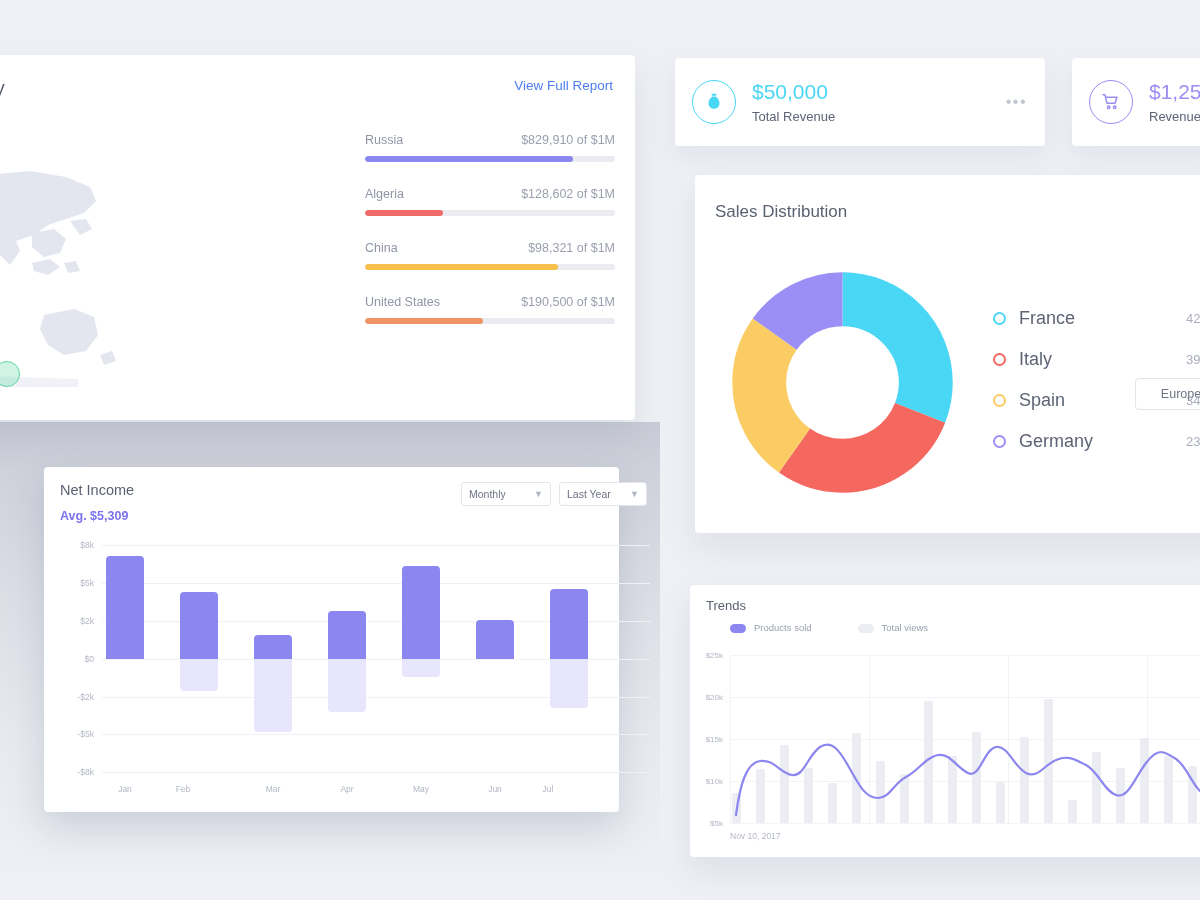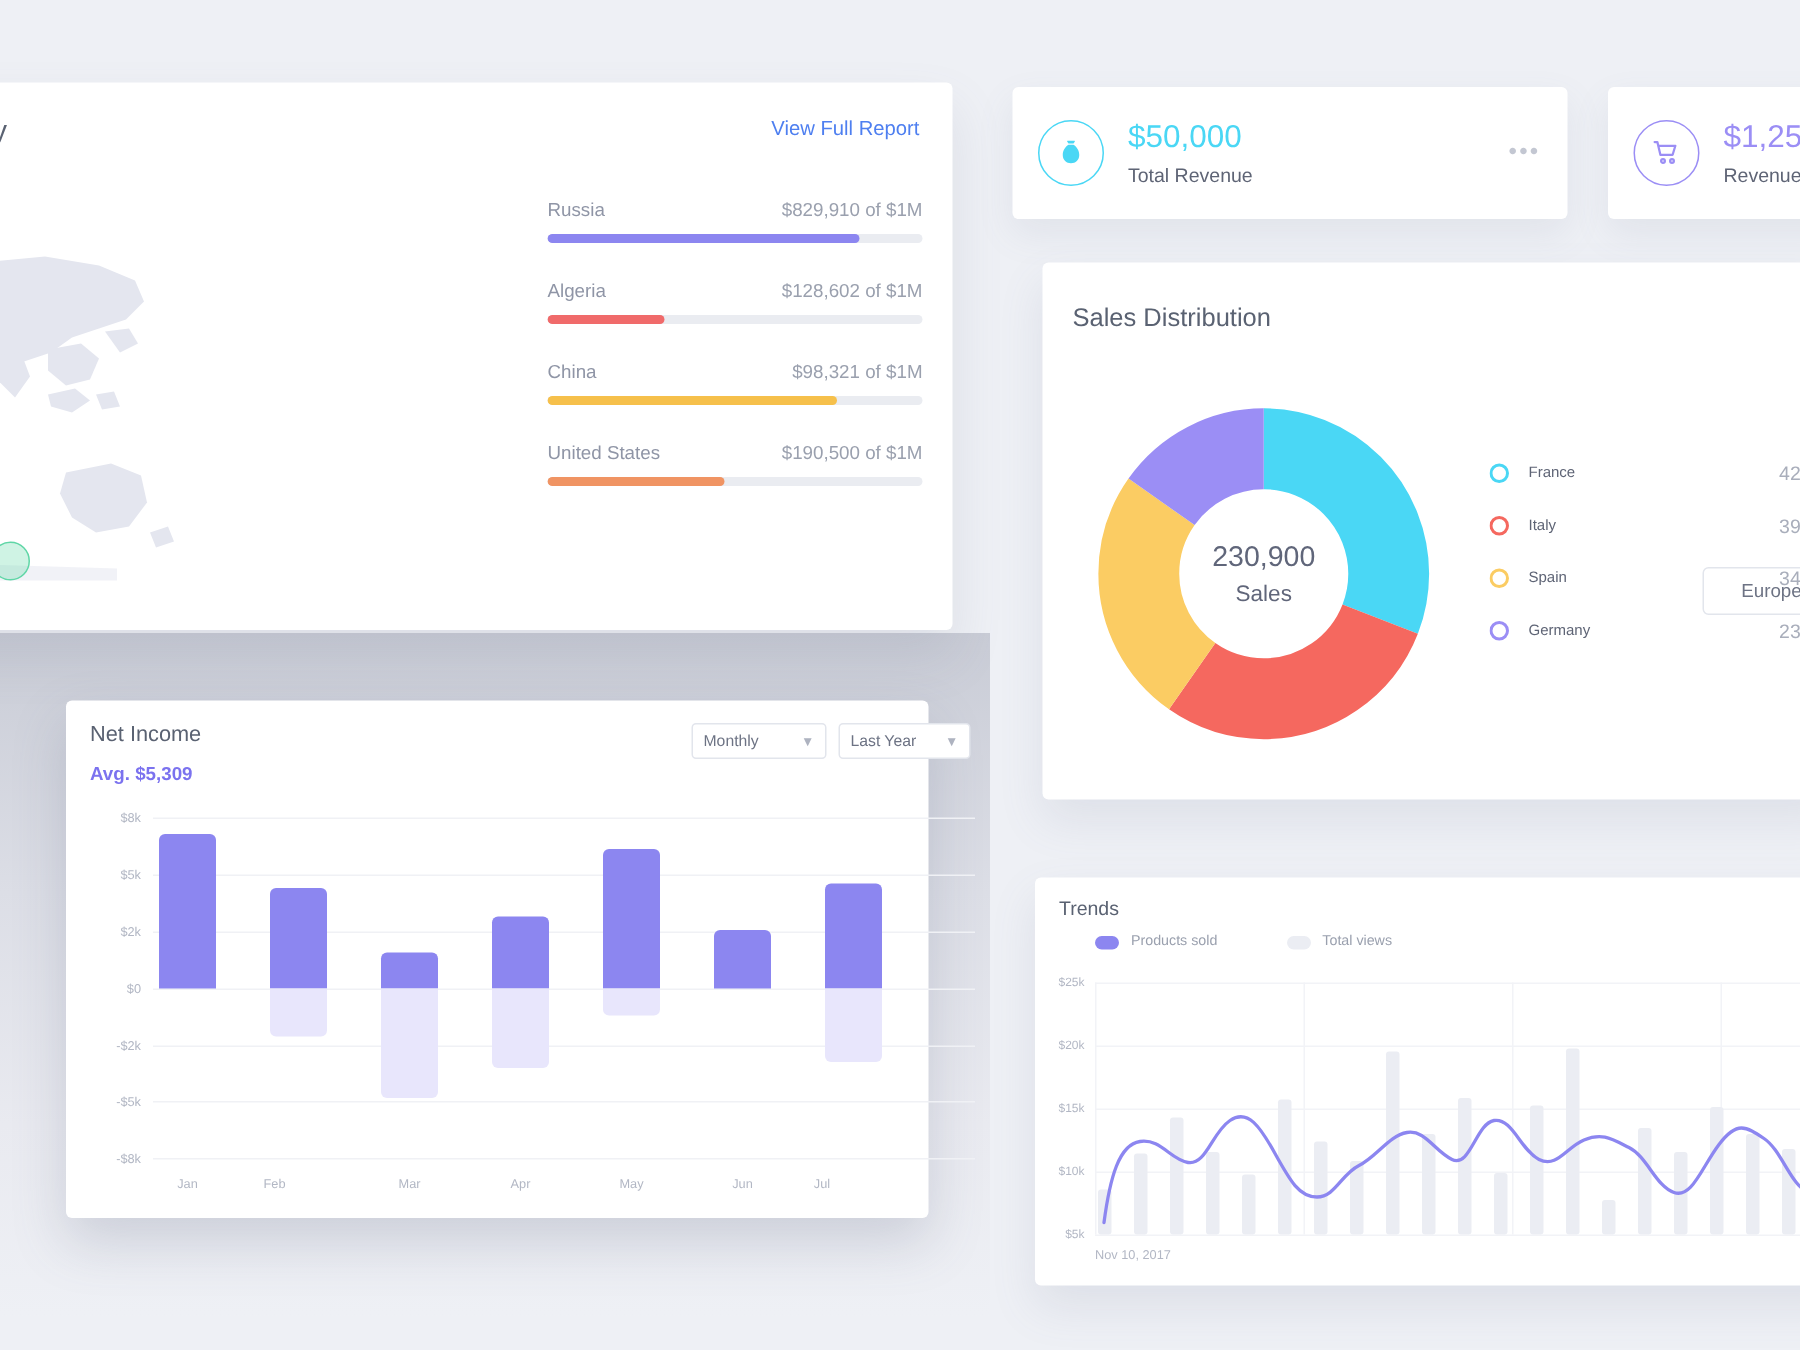--- a/index.html
+++ b/index.html
@@ -124,21 +124,21 @@
     position: absolute; left: 298px; top: 133px; width: 222px;
   }
   .lg-row {
     display: flex; align-items: center; margin-bottom: 20px;
     overflow: hidden; white-space: nowrap;
   }
   .lg-ring {
     width: 13px; height: 13px; border-radius: 50%;
     border: 2.4px solid currentColor; flex: 0 0 auto; margin-right: 13px;
   }
-  .lg-name { font-size: 10px; color: #5e6475; flex: 0 0 auto; }
+  .lg-name { font-size: 18px; color: #5e6475; flex: 0 0 auto; }
   .lg-val  { font-size: 13px; color: #a9aebb; margin-left: auto; padding-left: 14px; }
 
   
   #net-backdrop {
     position: absolute; left: -40px; top: 422px;
     width: 700px; height: 455px;
     background: linear-gradient(180deg, #c9ccd6 0%, #dcdee6 38%, #e9eaf0 72%, #eef0f5 100%);
     filter: blur(0.5px);
   }
   #net-card {
@@ -343,24 +343,20 @@
   <div id="donut-wrap">
     <svg viewBox="0 0 100 100" width="245" height="245">
 
       <g transform="rotate(-90 50 50)">
         <circle cx="50" cy="50" r="34" fill="none" stroke="#4ad7f5" stroke-width="22" stroke-dasharray="66.0 147.6" stroke-dashoffset="0"></circle>
         <circle cx="50" cy="50" r="34" fill="none" stroke="#f5685f" stroke-width="22" stroke-dasharray="61.5 152.1" stroke-dashoffset="-66.0"></circle>
         <circle cx="50" cy="50" r="34" fill="none" stroke="#fbcc63" stroke-width="22" stroke-dasharray="53.5 160.1" stroke-dashoffset="-127.5"></circle>
         <circle cx="50" cy="50" r="34" fill="none" stroke="#9b8ef5" stroke-width="22" stroke-dasharray="32.6 181.0" stroke-dashoffset="-181.0"></circle>
       </g>
     </svg>
-    <div id="donut-center">
-      <div id="donut-total">230,900</div>
-      <div id="donut-unit">Sales</div>
-    </div>
   </div>
 
   <div id="donut-legend">
     <div class="lg-row">
       <span class="lg-ring" style="color:#4ad7f5;"></span>
       <span class="lg-name">France</span>
       <span class="lg-val">4260</span>
     </div>
     <div class="lg-row">
       <span class="lg-ring" style="color:#f5685f;"></span>

